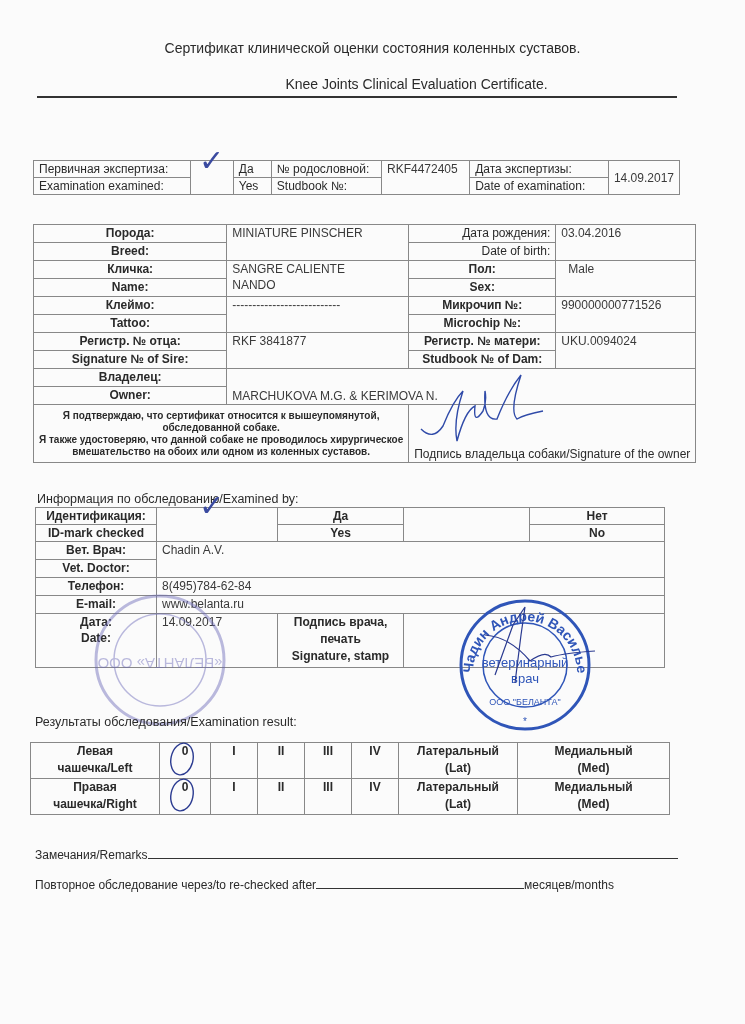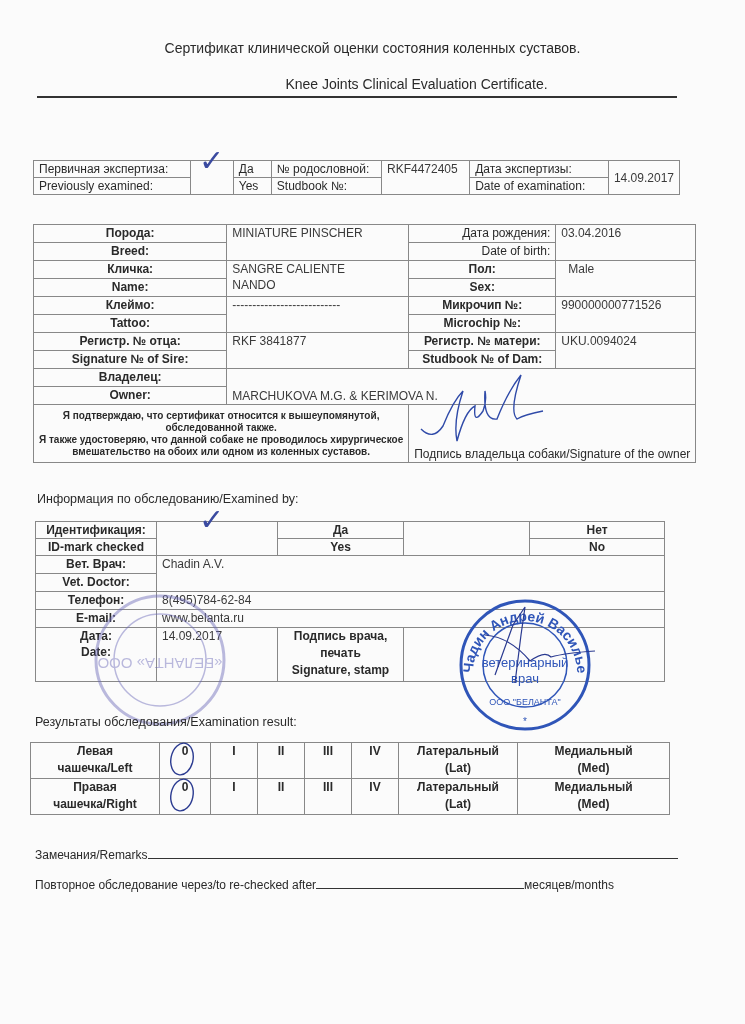--- a/index.html
+++ b/index.html
@@ -33,21 +33,21 @@
     <td rowspan="2" style="width:36px; position:relative;">
       <span class="check abs" style="left:8px; top:-8px;">✓</span>
     </td>
     <td style="width:28px;">Да</td>
     <td style="width:100px;">№ родословной:</td>
     <td rowspan="2" style="width:78px;" class="val">RKF4472405</td>
     <td style="width:130px;">Дата экспертизы:</td>
     <td rowspan="2" class="val" style="vertical-align:middle;">14.09.2017</td>
   </tr>
   <tr style="height:16px;">
-    <td>Previously examined:</td>
+    <td>Examination examined:</td>
     <td>Yes</td>
     <td>Studbook №:</td>
     <td>Date of examination:</td>
   </tr>
 </tbody>
   </table>
 
 <table style="left:33px; top:224px; width:634px;">
   <tbody>
       <tr style="height:18px;">
@@ -96,37 +96,37 @@
   <tr style="height:18px;">
     <td class="c">Владелец:</td>
     <td colspan="3" rowspan="2" class="val" style="vertical-align:bottom;">MARCHUKOVA M.G. &amp; KERIMOVA N.</td>
   </tr>
   <tr style="height:18px;">
     <td class="c">Owner:</td>
   </tr>
   <tr style="height:58px;">
     <td colspan="2" class="c small" style="vertical-align:middle;">
       <div>Я подтверждаю, что сертификат относится к вышеупомянутой,</div>
-      <div>обследованной также.</div>
+      <div>обследованной собаке.</div>
       <div>Я также удостоверяю, что данной собаке не проводилось хирургическое</div>
       <div>вмешательство на обоих или одном из коленных суставов.</div>
     </td>
     <td colspan="2" style="vertical-align:bottom; position:relative;">
       <svg class="abs" style="left:4px; top:-34px;" width="160" height="90">
         <path d="M8 58 Q20 70 30 55 Q40 30 50 20 Q40 50 44 70 Q52 40 62 35 Q60 55 70 40 Q74 30 72 20 Q70 50 84 48 Q95 20 108 4 Q96 40 104 48 Q110 44 130 40" fill="none" stroke="#2f4aa8" stroke-width="1.4"></path>
       </svg>
       <span>Подпись владельца собаки/Signature of the owner</span>
     </td>
   </tr>
 </tbody>
   </table>
 
 <div class="abs section" style="left:37px; top:492px;">Информация по обследованию/Examined by:</div>
 
-<table style="left:35px; top:521px; width:630px;padding-left:37px;">
+<table style="left:35px; top:507px; width:630px;padding-left:37px;">
   <tbody>
       <tr style="height:16px;">
     <td class="c" style="width:110px;">Идентификация:</td>
     <td rowspan="2" style="width:110px; position:relative;">
       <span class="check abs" style="left:42px; top:-10px;">✓</span>
     </td>
     <td class="c" style="width:115px;">Да</td>
     <td rowspan="2" style="width:115px;"></td>
     <td class="c">Нет</td>
   </tr>

